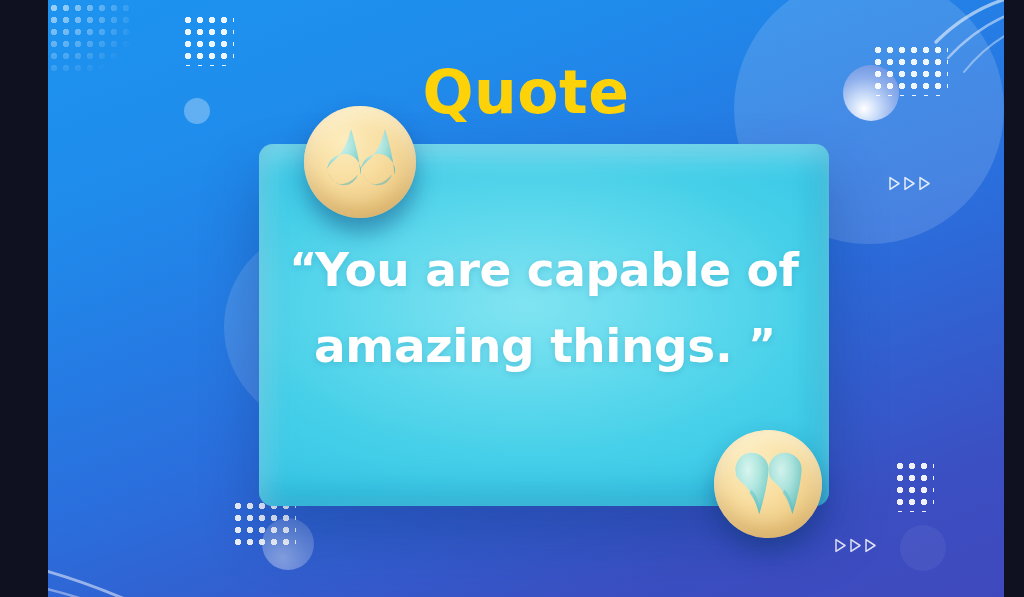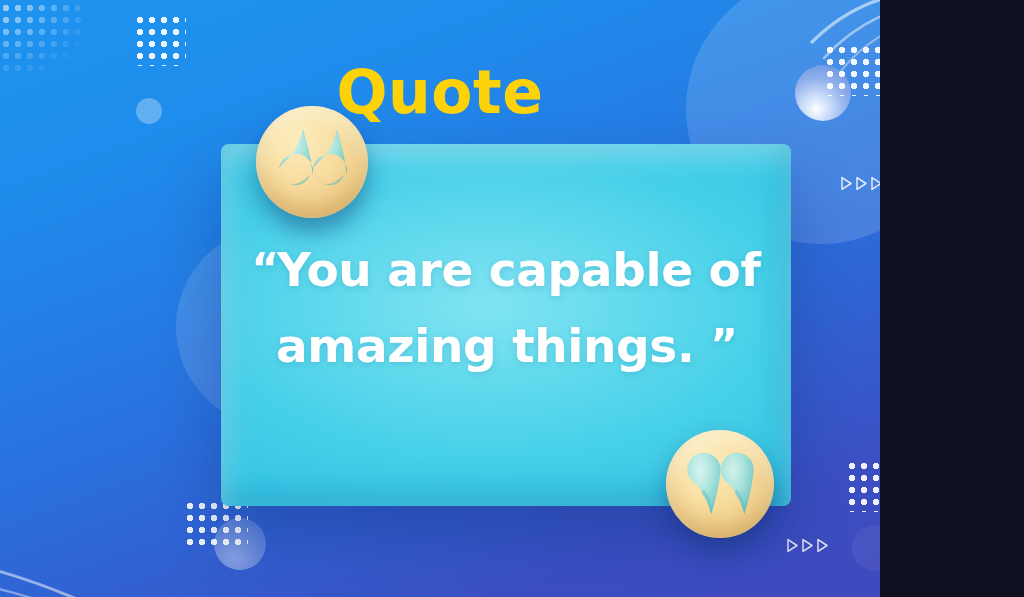--- a/index.html
+++ b/index.html
@@ -6,24 +6,25 @@
     margin: 0;
     padding: 0;
     background: #0f1020;
   }
   body {
     font-family: "DejaVu Sans", sans-serif;
   }
 
   #poster {
     position: relative;
-    width: 880px;
+    width: 956px;
     height: 597px;
     overflow: hidden;
     background: linear-gradient(160deg, #1d93ef 0%, #1f8cec 22%, #2a6fdd 55%, #3b4fc2 85%, #3f49bd 100%);
+    margin-left: 48px;
   }
 
   
   .bg-layer {
     position: absolute;
     inset: 0;
     overflow: hidden;
   }
 
   .blob-big {
@@ -135,25 +136,25 @@
     font-weight: 700;
     letter-spacing: 0.5px;
     color: #fdd208;
     z-index: 6;
     line-height: 1;
   }
 
   
   .card {
     position: absolute;
-    left: 221px;
+    left: 211px;
     top: 144px;
     width: 570px;
     height: 362px;
-    border-radius: 8px;
+    border-radius: 14px;
     z-index: 4;
     background:
       radial-gradient(115% 95% at 48% 46%, #5ddcee 0%, #4cd3ea 34%, #37c7e6 66%, #25bbe2 88%, #1fb2dd 100%);
     box-shadow:
       0 30px 58px rgba(10, 40, 110, 0.30),
       inset 0 -16px 30px rgba(10, 120, 170, 0.26),
       inset 0 14px 26px rgba(255, 255, 255, 0.30),
       inset 14px 0 26px rgba(255, 255, 255, 0.12),
       inset -14px 0 26px rgba(10, 120, 170, 0.14);
   }

